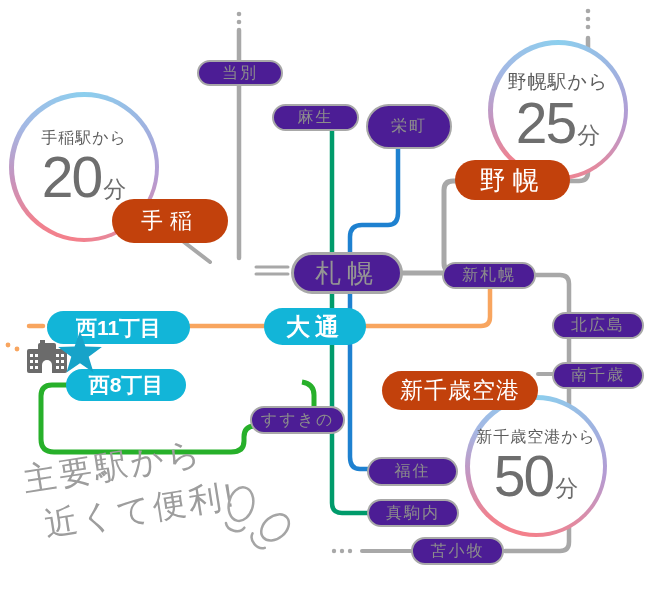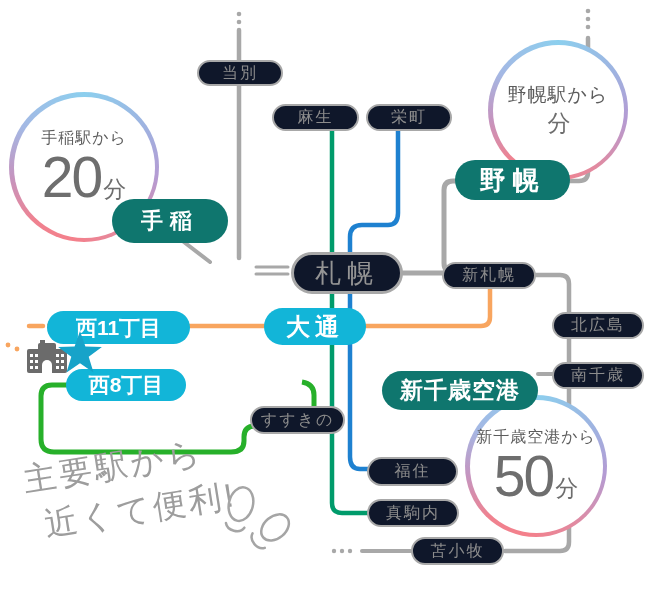--- a/index.html
+++ b/index.html
@@ -1,24 +1,24 @@
 <!DOCTYPE html>
 <html><head>
 <meta charset="utf-8">
 <style>
   html,body{margin:0;padding:0;background:#fff;}
   #stage{position:relative;width:660px;height:598px;background:#fff;overflow:hidden;
          font-family:"Liberation Sans","DejaVu Sans",sans-serif;}
   #rails{position:absolute;left:0;top:0;width:660px;height:598px;}
-  .pill{position:absolute;background:#0f172a;border:2.5px solid #a8a8a8;border-radius:999px;
+  .pill{position:absolute;background:#4c1d95;border:2.5px solid #a8a8a8;border-radius:999px;
         color:#8c8c8c;display:flex;align-items:center;justify-content:center;
         font-size:16px;letter-spacing:2px;box-sizing:border-box;}
   .pill.lg{font-size:26px;letter-spacing:6px;border-width:3px;color:#949494;}
-  .badge{position:absolute;background:#0f766e;color:#fff;border-radius:999px;
-         display:flex;align-items:center;justify-content:center;font-weight:bold;box-sizing:border-box;}
+  .badge{position:absolute;background:#c2410c;color:#fff;border-radius:999px;
+         display:flex;align-items:center;justify-content:center;font-weight:normal;box-sizing:border-box;}
   .cyan{position:absolute;background:#12b5d8;color:#fff;border-radius:999px;
         display:flex;align-items:center;justify-content:center;font-weight:bold;box-sizing:border-box;}
   .circle{position:absolute;border-radius:50%;
           background:conic-gradient(from 0deg,#8ccfee 0%,#9fb2e0 16%,#b49bd3 27%,#e08ba2 40%,
                      #f4808b 52%,#ef8290 62%,#c495c0 73%,#a4b8e4 84%,#8ccfee 100%);}
   .circle-inner{position:absolute;inset:4.5px;background:#fff;border-radius:50%;
                 display:flex;flex-direction:column;align-items:center;justify-content:center;}
   .circle-from{color:#5c5c5c;letter-spacing:1px;}
   .num-row{display:flex;align-items:baseline;color:#6e6e6e;}
   .minutes{font-size:57px;letter-spacing:-2px;line-height:1;}
@@ -75,37 +75,38 @@
       <div class="num-row">
         <span class="minutes">20</span>
         <span class="unit">分</span>
       </div>
     </div>
   </div>
   <div class="circle" style="left:488px;top:40px;width:140px;height:140px;">
     <div class="circle-inner">
       <div class="circle-from" style="font-size:19px;">野幌駅から</div>
       <div class="num-row">
+        <span class="minutes">25</span>
         <span class="unit">分</span>
       </div>
     </div>
   </div>
   <div class="circle" style="left:465px;top:395px;width:142px;height:142px;">
     <div class="circle-inner">
       <div class="circle-from" style="font-size:16px;">新千歳空港から</div>
       <div class="num-row">
         <span class="minutes">50</span>
         <span class="unit">分</span>
       </div>
     </div>
   </div>
 
   <div class="pill" style="left:197px;top:60px;width:86px;height:26px;">当別</div>
   <div class="pill" style="left:272px;top:104px;width:87px;height:27px;">麻生</div>
-  <div class="pill" style="left:366px;top:104px;width:86px;height:27px;">栄町</div>
+  <div class="pill" style="left:366px;top:104px;width:86px;height:45px;">栄町</div>
   <div class="pill lg" style="left:291px;top:252px;width:112px;height:42px;">札幌</div>
   <div class="pill" style="left:442px;top:262px;width:94px;height:27px;">新札幌</div>
   <div class="pill" style="left:552px;top:312px;width:92px;height:27px;">北広島</div>
   <div class="pill" style="left:552px;top:362px;width:92px;height:27px;">南千歳</div>
   <div class="pill" style="left:250px;top:406px;width:95px;height:28px;">すすきの</div>
   <div class="pill" style="left:367px;top:457px;width:91px;height:29px;">福住</div>
   <div class="pill" style="left:367px;top:499px;width:92px;height:28px;">真駒内</div>
   <div class="pill" style="left:411px;top:537px;width:93px;height:28px;font-family:Liberation Mono, monospace;">苫小牧</div>
 
   <div class="badge" style="left:112px;top:199px;width:116px;height:44px;font-size:22px;letter-spacing:7px;">手稲</div>

